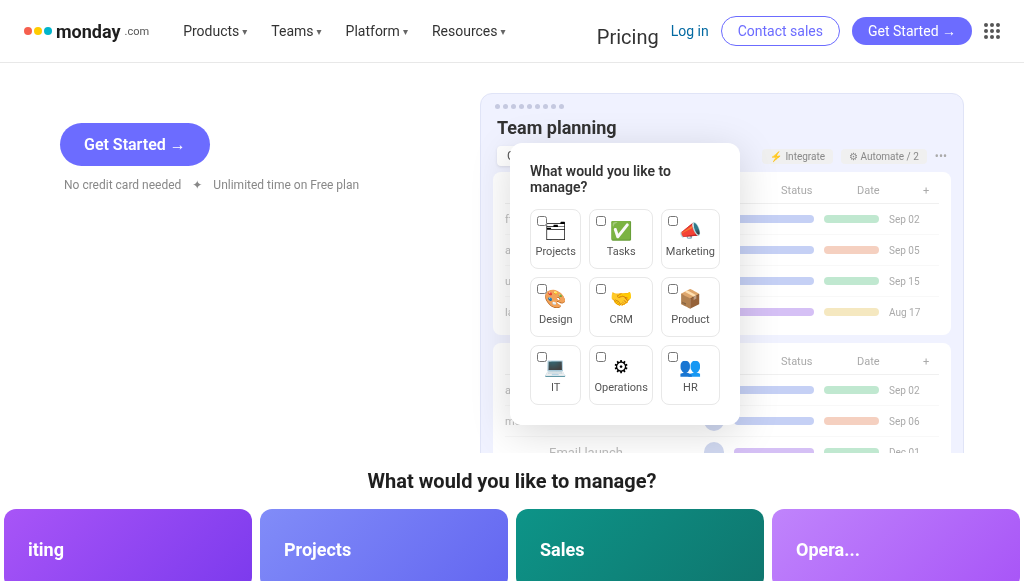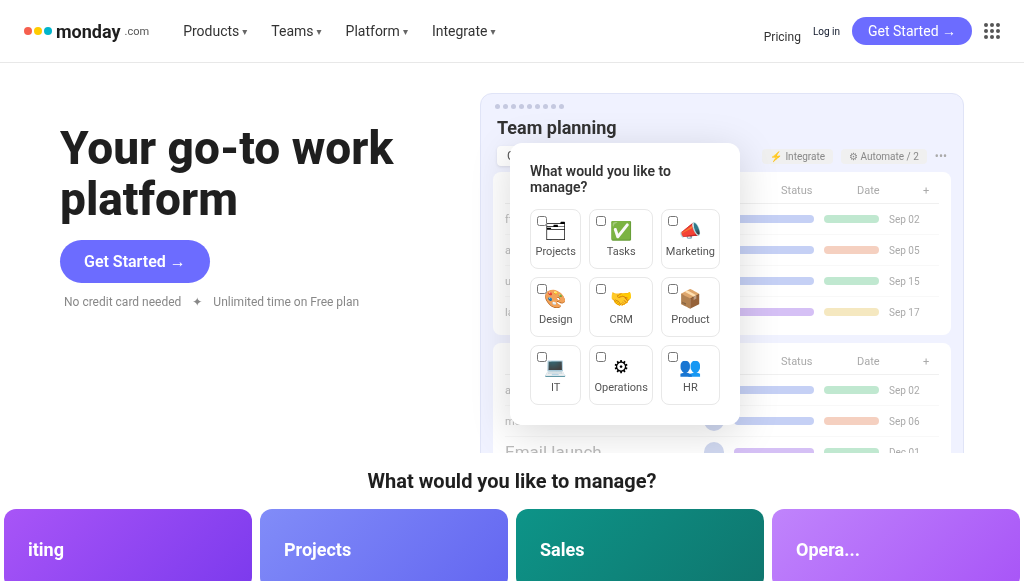--- a/index.html
+++ b/index.html
@@ -21,22 +21,22 @@
     .logo-text { font-size: 18px; font-weight: 700; color: #1f1f1f; }
     .logo-com { font-size: 11px; font-weight: 400; color: #555; vertical-align: super; }
     .nav-links { display: flex; align-items: center; gap: 4px; }
     .nav-link {
       font-size: 14px; color: #333; padding: 6px 10px; border-radius: 4px;
       cursor: pointer; display: flex; align-items: center; gap: 3px;
       background: none; border: none; font-family: inherit;
     }
     .nav-link .chevron { font-size: 10px; color: #666; }
     .nav-right { display: flex; align-items: center; gap: 12px; }
-    .nav-right .pricing { font-size: 12px; color: #333; cursor: pointer; margin-top: 12px; }
-    .nav-right .login { font-size: 10px; color: #0f172a; cursor: pointer; text-align: center; }
+    .nav-right .pricing { font-size: 20px; color: #333; cursor: pointer; margin-top: 12px; }
+    .nav-right .login { font-size: 14px; color: #0369a1; cursor: pointer; text-align: center; }
     .btn-contact {
       font-size: 14px; color: #6c6cff; border: 1.5px solid #6c6cff;
       background: #fff; border-radius: 20px; padding: 6px 16px; cursor: pointer;
       font-family: inherit;
     }
     .btn-started {
       font-size: 14px; color: #fff; background: #6c6cff;
       border: none; border-radius: 20px; padding: 6px 16px; cursor: pointer;
       font-family: inherit; display: flex; align-items: center; gap: 6px;
     }
@@ -127,46 +127,46 @@
       </button>
       <button class="nav-link">
         <span>Teams</span>
         <span class="chevron">▾</span>
       </button>
       <button class="nav-link">
         <span>Platform</span>
         <span class="chevron">▾</span>
       </button>
       <button class="nav-link">
-        <span>Integrate</span>
+        <span>Resources</span>
         <span class="chevron">▾</span>
       </button>
     </div>
   </div>
   <div class="nav-right">
     <span class="pricing">Pricing</span>
     <span class="login">Log in</span>
+    <button class="btn-contact">Contact sales</button>
     <button class="btn-started">Get Started →</button>
     <div class="grid-icon">
       <div class="grid-dot"></div>
       <div class="grid-dot"></div>
       <div class="grid-dot"></div>
       <div class="grid-dot"></div>
       <div class="grid-dot"></div>
       <div class="grid-dot"></div>
       <div class="grid-dot"></div>
       <div class="grid-dot"></div>
       <div class="grid-dot"></div>
     </div>
   </div>
 </nav>
 
 <div class="hero">
   <div class="hero-text">
-    <h1 class="hero-title">Your go-to work platform</h1>
     <button class="btn-hero">Get Started →</button>
     <p class="hero-note">
       <span>No credit card needed</span>
       <span>✦</span>
       <span>Unlimited time on Free plan</span>
     </p>
   </div>
 
   <div class="hero-visual">
     <div class="dashboard-bg">
@@ -224,21 +224,21 @@
           <div style="width:20px;height:20px;border-radius:50%;background:#d0d8f0;min-width:20px;"></div>
           <div style="width:80px;height:8px;border-radius:4px;background:#c5d0f5;"></div>
           <div style="width:55px;height:8px;border-radius:4px;background:#c0e8d0;"></div>
           <span style="font-size:10px;color:#aaa;min-width:50px;">Sep 15</span>
         </div>
         <div style="display:flex;align-items:center;gap:10px;padding:5px 0;">
           <span style="flex:1;font-size:11px;color:#bbb;">lan</span>
           <div style="width:20px;height:20px;border-radius:50%;background:#d0d8f0;min-width:20px;"></div>
           <div style="width:80px;height:8px;border-radius:4px;background:#d5c0f5;"></div>
           <div style="width:55px;height:8px;border-radius:4px;background:#f5e8c0;"></div>
-          <span style="font-size:10px;color:#aaa;min-width:50px;">Sep 17</span>
+          <span style="font-size:10px;color:#aaa;min-width:50px;">Aug 17</span>
         </div>
       </div>
 
       <div style="background:#fff; margin:0 12px; border-radius:8px; padding:8px 12px;">
         <div style="display:flex; gap:16px; padding:4px 0 6px; border-bottom:1px solid #f0f0f0;">
           <span style="flex:1;font-size:11px;color:#ccc;"></span>
           <span style="font-size:11px;color:#aaa;min-width:40px;">Owner</span>
           <span style="font-size:11px;color:#aaa;min-width:80px;">Timeline</span>
           <span style="font-size:11px;color:#aaa;min-width:60px;">Status</span>
           <span style="font-size:11px;color:#aaa;min-width:50px;">Date</span>
@@ -252,21 +252,21 @@
           <span style="font-size:10px;color:#aaa;min-width:50px;">Sep 02</span>
         </div>
         <div style="display:flex;align-items:center;gap:10px;padding:5px 0;border-bottom:1px solid #f8f8f8;">
           <span style="flex:1;font-size:11px;color:#bbb;">meet events</span>
           <div style="width:20px;height:20px;border-radius:50%;background:#d0d8f0;min-width:20px;"></div>
           <div style="width:80px;height:8px;border-radius:4px;background:#c5d0f5;"></div>
           <div style="width:55px;height:8px;border-radius:4px;background:#f5d0c0;"></div>
           <span style="font-size:10px;color:#aaa;min-width:50px;">Sep 06</span>
         </div>
         <div style="display:flex;align-items:center;gap:10px;padding:5px 0;">
-          <span style="flex:1;font-size:17px;color:#bbb;">Email launch</span>
+          <span style="flex:1;font-size:13px;color:#bbb;margin-left:44px;">Email launch</span>
           <div style="width:20px;height:20px;border-radius:50%;background:#d0d8f0;min-width:20px;"></div>
           <div style="width:80px;height:8px;border-radius:4px;background:#d5c0f5;"></div>
           <div style="width:55px;height:8px;border-radius:4px;background:#c0e8d0;"></div>
           <span style="font-size:10px;color:#aaa;min-width:50px;">Dec 01</span>
         </div>
       </div>
     </div>
 
     <div class="dialog-card">
       <p class="dialog-title">What would you like to manage?</p>

